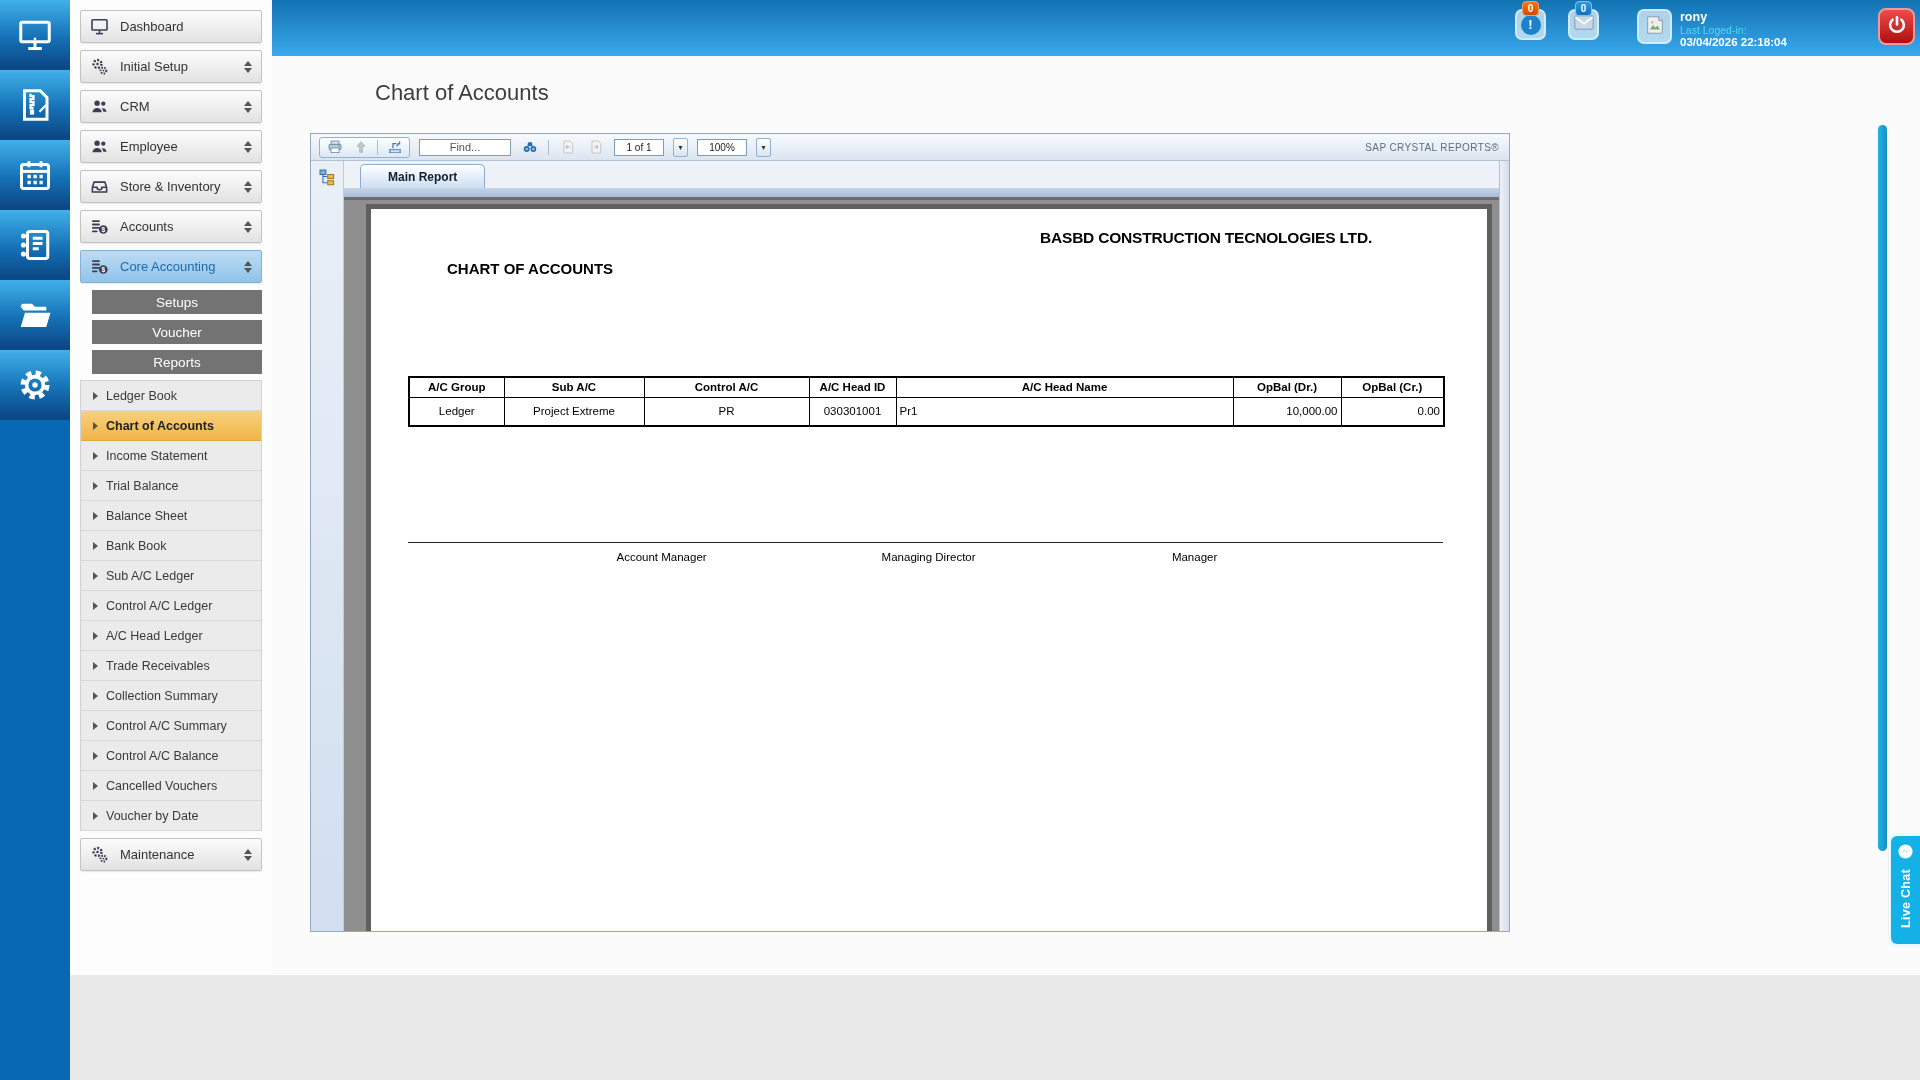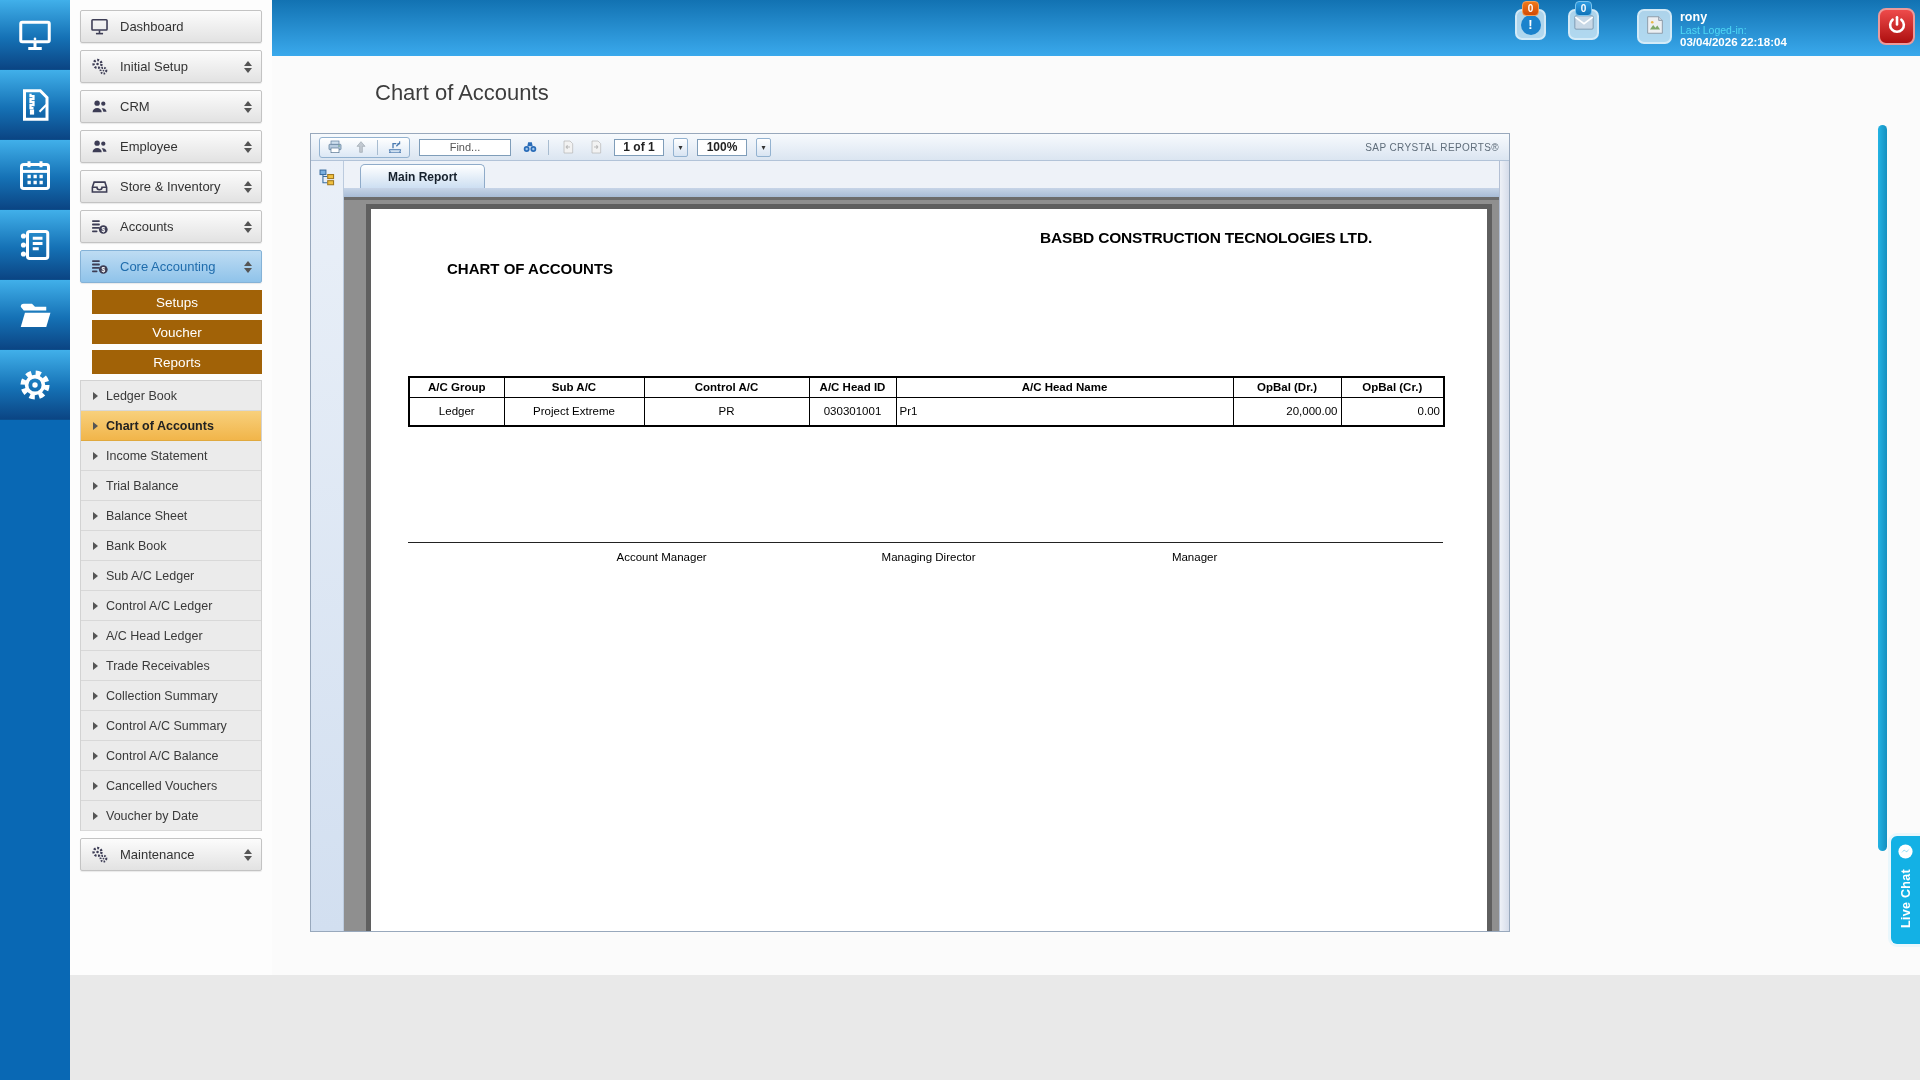--- a/index.html
+++ b/index.html
@@ -26,21 +26,21 @@
     display:flex; align-items:center; padding:0 9px; gap:11px; color:#333; font-size:13px; cursor:pointer;
   }
   .side-btn .micon { color:#3d3d55; display:flex; }
   .side-btn .micon svg { width:19px; height:19px; }
   .side-btn.active { background:linear-gradient(#bedcf3,#8fc3ea); border-color:#84b2d7; color:#1f6cac; }
   .expander { margin-left:auto; display:flex; flex-direction:column; gap:2px; align-items:center; }
   .expander i { display:block; width:0; height:0; border-left:4px solid transparent; border-right:4px solid transparent; }
   .expander .up { border-bottom:5px solid #555; }
   .expander .dn { border-top:5px solid #555; }
   .section-btn {
-    margin:0 10px 6px 22px; height:24px; background:#a16207; color:#fff; font-size:13.5px;
+    margin:0 10px 6px 22px; height:24px; background:#737373; color:#fff; font-size:13.5px;
     display:flex; align-items:center; justify-content:center; cursor:pointer;
   }
   .report-list { margin:0 10px 7px 10px; border:1px solid #d2d2d2; border-bottom:none; }
   .report-item {
     height:30px; background:#ebebeb; border-bottom:1px solid #d8d8d8;
     display:flex; align-items:center; padding-left:12px; gap:8px; font-size:12.5px; color:#3a3a3a; cursor:pointer;
   }
   .report-item .bullet { width:0; height:0; border-left:5px solid #555; border-top:4px solid transparent; border-bottom:4px solid transparent; }
   .report-item.active { background:linear-gradient(#f8d07c,#f1b54a); font-weight:bold; color:#222; border-bottom:1px solid #e0a93e; }
 
@@ -76,21 +76,21 @@
 
   
   .viewer { position:absolute; left:38px; top:77px; width:1200px; height:799px; border:1px solid #98a8bc; background:#fff; display:flex; flex-direction:column; }
   .cr-toolbar { height:27px; flex:none; background:linear-gradient(#f7fafd,#dbe5f1); border-bottom:1px solid #b2c3d8; display:flex; align-items:center; padding:0 8px; gap:9px; }
   .tb-group { display:flex; align-items:center; border:1px solid #93b2d0; background:linear-gradient(#fff,#dce8f5); border-radius:3px; padding:1px 5px; gap:7px; height:21px; }
   .cr-ibtn { width:19px; height:17px; display:flex; align-items:center; justify-content:center; cursor:pointer; }
   .cr-ibtn svg { width:16px; height:16px; }
   .tb-sep { width:1px; height:15px; background:#a8bcd0; }
   .cr-find { width:92px; height:17px; border:1px solid #7f9db9; font-size:11px; text-align:center; color:#444; font-family:"Liberation Sans",sans-serif; }
   .cr-find::placeholder { color:#555; }
-  .cr-box { min-width:50px; height:17px; border:1px solid #7f9db9; background:#fff; font-size:12px; font-weight:bold; color:#222; display:flex; align-items:center; justify-content:center; padding:0 4px; }
+  .cr-box { min-width:50px; height:17px; border:1px solid #7f9db9; background:#fff; font-size:10px; font-weight:normal; color:#222; display:flex; align-items:center; justify-content:center; padding:0 4px; }
   .dd-btn { width:15px; height:19px; border:1px solid #93b2d0; border-radius:2px; background:linear-gradient(#fff,#d8e4f2); font-size:8px; color:#333; display:flex; align-items:center; justify-content:center; cursor:pointer; }
   .cr-brand { margin-left:auto; font-size:10px; color:#5f6d7a; font-weight:normal; letter-spacing:.4px; padding-right:2px; }
 
   .cr-body { flex:1; display:flex; min-height:0; position:relative; }
   .cr-treerail { width:33px; flex:none; background:linear-gradient(180deg,#eaf0f8,#d2dff0); border-right:1px solid #bccbde; padding-top:5px; display:flex; justify-content:center; align-items:flex-start; }
   .tree-btn { width:24px; height:22px; display:flex; align-items:center; justify-content:center; cursor:pointer; }
   .cr-right { flex:1; display:flex; flex-direction:column; min-width:0; }
   .cr-tabrow { height:27px; flex:none; background:#eef2f8; display:flex; align-items:flex-end; padding-left:16px; }
   .cr-tab {
     height:24px; padding:0 27px; background:linear-gradient(#ffffff,#cddff2);
@@ -520,21 +520,21 @@
                         <th class="al-c">OpBal (Cr.)</th>
                       </tr>
                     </thead>
                     <tbody>
                       <tr>
                         <td class="al-c">Ledger</td>
                         <td class="al-c">Project Extreme</td>
                         <td class="al-c">PR</td>
                         <td class="al-c">030301001</td>
                         <td class="al-l">Pr1</td>
-                        <td class="al-r">20,000.00</td>
+                        <td class="al-r">10,000.00</td>
                         <td class="al-r">0.00</td>
                       </tr>
                     </tbody>
                   </table>
                 <div class="sig-row">
                     <span style="left: 24.5%;">Account Manager</span>
                     <span style="left: 50.3%;">Managing Director</span>
                     <span style="left: 76%;">Manager</span>
                   </div>
               </div>

